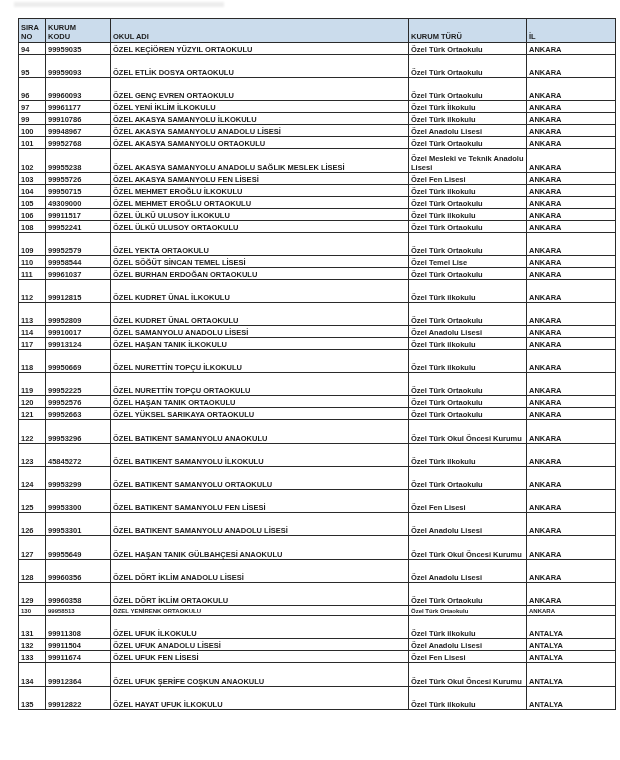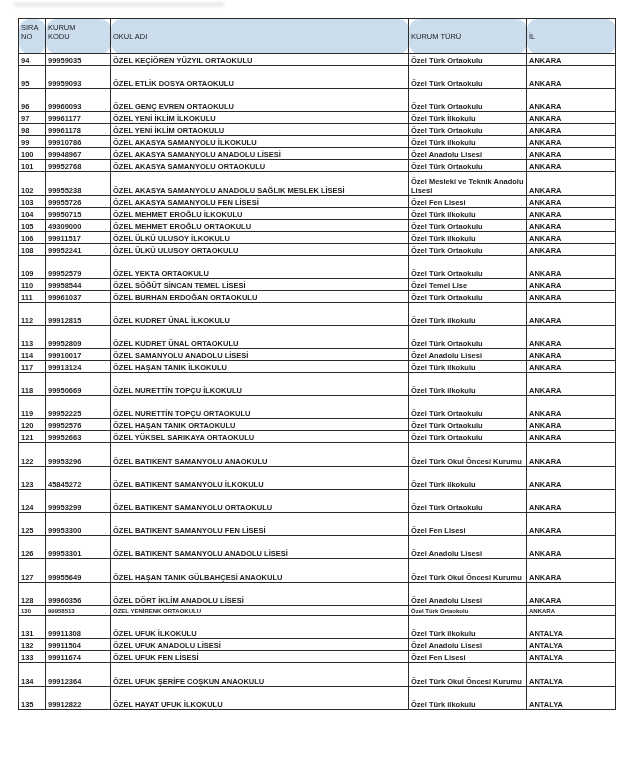--- a/index.html
+++ b/index.html
@@ -31,25 +31,24 @@
     white-space:normal;
   }
   col.w-no{width:27px}
   col.w-kodu{width:65px}
   col.w-ad{width:298px}
   col.w-tur{width:118px}
   col.w-il{width:89px}
 
   tr.hdr td{
     background:var(--header-bg,#cbdcec);
-    font-weight:normal;
+    font-weight:bold;
     height:22px;
     vertical-align:bottom;
-    padding-bottom:12px;
-    border-radius:11px;
+    padding-bottom:1px;
   }
   tr.hdr td span{display:block;}
 
   tr.r-s  td{height:11px}
   tr.r-t  td{height:22px}
   tr.r-t2 td{height:23px}
   tr.r-sm td{height:9px}
   tr.r-sm td{font-size:6px;line-height:7px}
 
   td.c-no{font-weight:bold}
@@ -113,27 +112,20 @@
         <td class="c-il">ANKARA</td>
       </tr>
       <tr class="r-s">
         <td class="c-no">97</td>
         <td class="c-kodu">99961177</td>
         <td class="c-ad">ÖZEL YENİ İKLİM İLKOKULU</td>
         <td class="c-tur">Özel Türk İlkokulu</td>
         <td class="c-il">ANKARA</td>
       </tr>
       <tr class="r-s">
-        <td class="c-no">98</td>
-        <td class="c-kodu">99961178</td>
-        <td class="c-ad">ÖZEL YENİ İKLİM ORTAOKULU</td>
-        <td class="c-tur">Özel Türk Ortaokulu</td>
-        <td class="c-il">ANKARA</td>
-      </tr>
-      <tr class="r-s">
         <td class="c-no">99</td>
         <td class="c-kodu">99910786</td>
         <td class="c-ad">ÖZEL AKASYA SAMANYOLU İLKOKULU</td>
         <td class="c-tur">Özel Türk ilkokulu</td>
         <td class="c-il">ANKARA</td>
       </tr>
       <tr class="r-s">
         <td class="c-no">100</td>
         <td class="c-kodu">99948967</td>
         <td class="c-ad">ÖZEL AKASYA SAMANYOLU ANADOLU LİSESİ</td>
@@ -308,20 +300,27 @@
         <td class="c-tur">Özel Türk Okul Öncesi Kurumu</td>
         <td class="c-il">ANKARA</td>
       </tr>
       <tr class="r-t">
         <td class="c-no">128</td>
         <td class="c-kodu">99960356</td>
         <td class="c-ad">ÖZEL DÖRT İKLİM ANADOLU LİSESİ</td>
         <td class="c-tur">Özel Anadolu Lisesi</td>
         <td class="c-il">ANKARA</td>
       </tr>
+      <tr class="r-t">
+        <td class="c-no">129</td>
+        <td class="c-kodu">99960358</td>
+        <td class="c-ad">ÖZEL DÖRT İKLİM ORTAOKULU</td>
+        <td class="c-tur">Özel Türk Ortaokulu</td>
+        <td class="c-il">ANKARA</td>
+      </tr>
       <tr class="r-sm">
         <td class="c-no">130</td>
         <td class="c-kodu">99958513</td>
         <td class="c-ad">ÖZEL YENİRENK ORTAOKULU</td>
         <td class="c-tur">Özel Türk Ortaokulu</td>
         <td class="c-il">ANKARA</td>
       </tr>
       <tr class="r-t">
         <td class="c-no">131</td>
         <td class="c-kodu">99911308</td>

